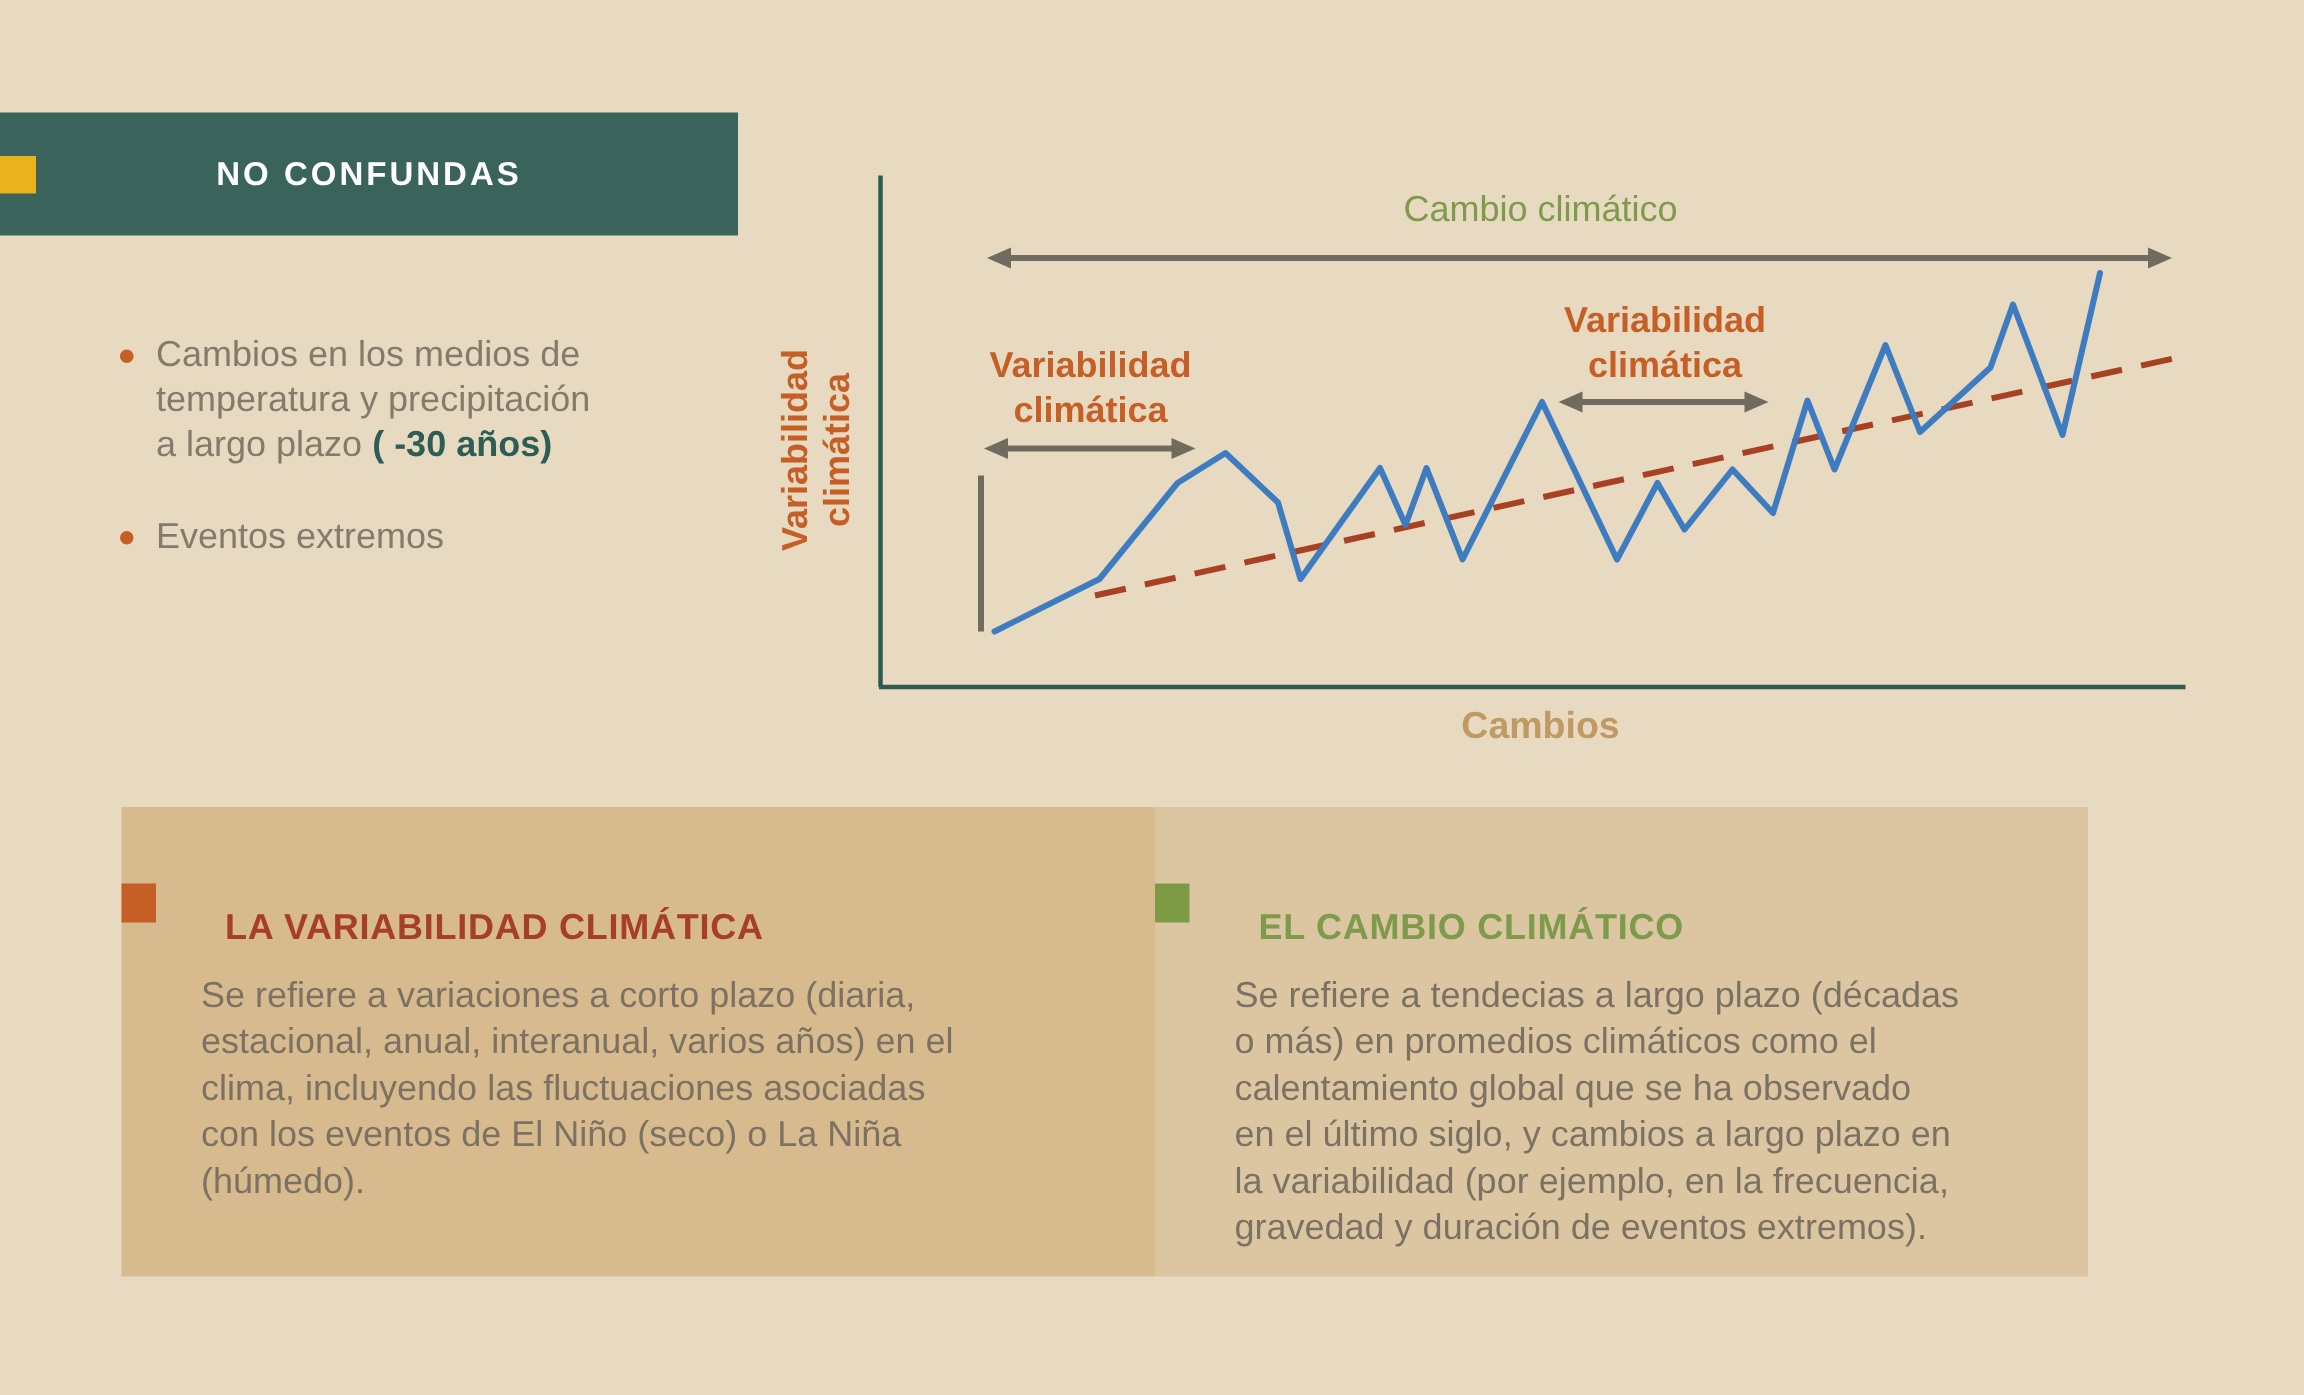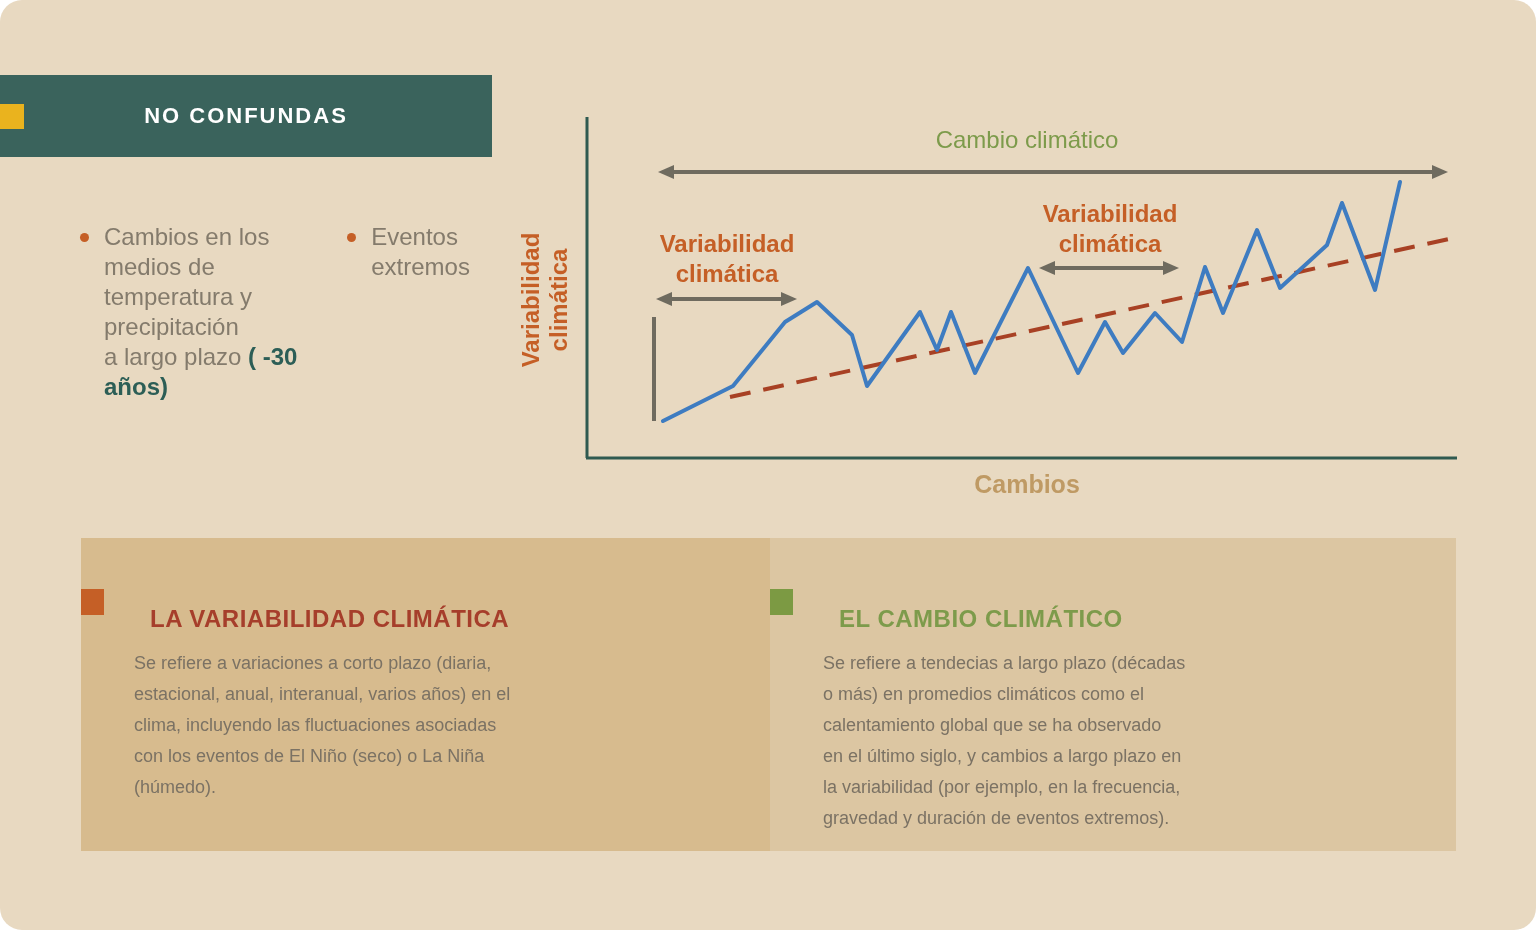--- a/index.html
+++ b/index.html
@@ -1,27 +1,27 @@
 <!DOCTYPE html>
 <html style="--page-bg: #e8d9c1; --teal: #3a635c; --yellow: #eab31e; --orange: #c55f26; --brick: #a63e2b; --olive: #7d9b4b; --gray-text: #847b6c; --panel-text: #7b7264; --teal-text: #2c5e56; --tan-label: #bf9a64; --panel-left-bg: #d7bb8e; --panel-right-bg: #dcc6a2; --blue: #3e7cc1; --trend-red: #a84124; --arrow-gray: #6f6b5f; --axis: #2f5a50; --green-square: #7c9a43; --white: #ffffff;"><head>
 <meta charset="utf-8">
 <style>
   html,body{margin:0;padding:0;}
   body{font-family:"Liberation Sans", sans-serif;}
-  .canvas{position:relative;width:1536px;height:930px;background:var(--page-bg);overflow:hidden;border-radius:22px;}
+  .canvas{position:relative;width:1536px;height:930px;background:var(--page-bg);overflow:hidden;}
 
   
   .badge{position:absolute;left:0;top:75px;width:492px;height:82px;background:var(--teal);
          display:flex;align-items:center;justify-content:center;}
   .badge span{color:var(--white);font-weight:bold;font-size:22px;letter-spacing:2px;}
   .yellow-square{position:absolute;left:0;top:104px;width:24px;height:25px;background:var(--yellow);}
 
   
   .bullets{position:absolute;left:80px;top:222px;width:430px;margin:0;padding:0;list-style:none;
-           display:flex;gap:31px;}
+           display:flex;flex-direction:column;gap:31px;}
   .bullets li{display:flex;gap:15px;font-size:24px;line-height:30px;color:var(--gray-text);}
   .dot{flex:0 0 auto;width:9px;height:9px;border-radius:50%;background:var(--orange);margin-top:11px;}
   .bullets .txt{white-space:pre-line;}
   .bullets .hl{color:var(--teal-text);font-weight:bold;}
 
   
   .chart-svg{position:absolute;left:0;top:0;width:1536px;height:930px;}
 
   
   .chart-title{position:absolute;left:860px;top:126px;width:334px;text-align:center;
@@ -33,28 +33,28 @@
   .ylabel{position:absolute;left:451px;top:272px;width:188px;height:56px;text-align:center;
           font-size:24px;line-height:28px;font-weight:bold;color:var(--orange);
           transform:rotate(-90deg);}
   .xlabel{position:absolute;left:927px;top:470px;width:200px;text-align:center;
           font-size:25px;font-weight:bold;color:var(--tan-label);}
 
   
   .panels{position:absolute;left:81px;top:538px;display:flex;}
   .panel{position:relative;height:313px;box-sizing:border-box;padding:52px 40px 0 53px;}
   .panel-left{width:689px;background:var(--panel-left-bg);}
-  .panel-right{width:686px;background:var(--panel-right-bg);}
+  .panel-right{width:622px;background:var(--panel-right-bg);}
   .sq{position:absolute;left:0;top:51px;width:23px;height:26px;}
   .panel-left .sq{background:var(--orange);}
   .panel-right .sq{background:var(--green-square);}
   .panel h2{margin:16px;font-size:24px;line-height:26px;letter-spacing:0.5px;}
   .panel-left h2{color:var(--brick);}
   .panel-right h2{color:var(--olive);}
-  .panel p{margin:12px 0 0 0;font-size:18px;line-height:31px;color:var(--panel-text);white-space:pre-line;}
+  .panel p{margin:12px 0 0 0;font-size:24px;line-height:31px;color:var(--panel-text);white-space:pre-line;}
 </style>
 </head>
 <body>
 
 <div class="canvas">
 
   <div class="badge">
     <span>NO CONFUNDAS</span>
   </div>
   <div class="yellow-square"></div>

